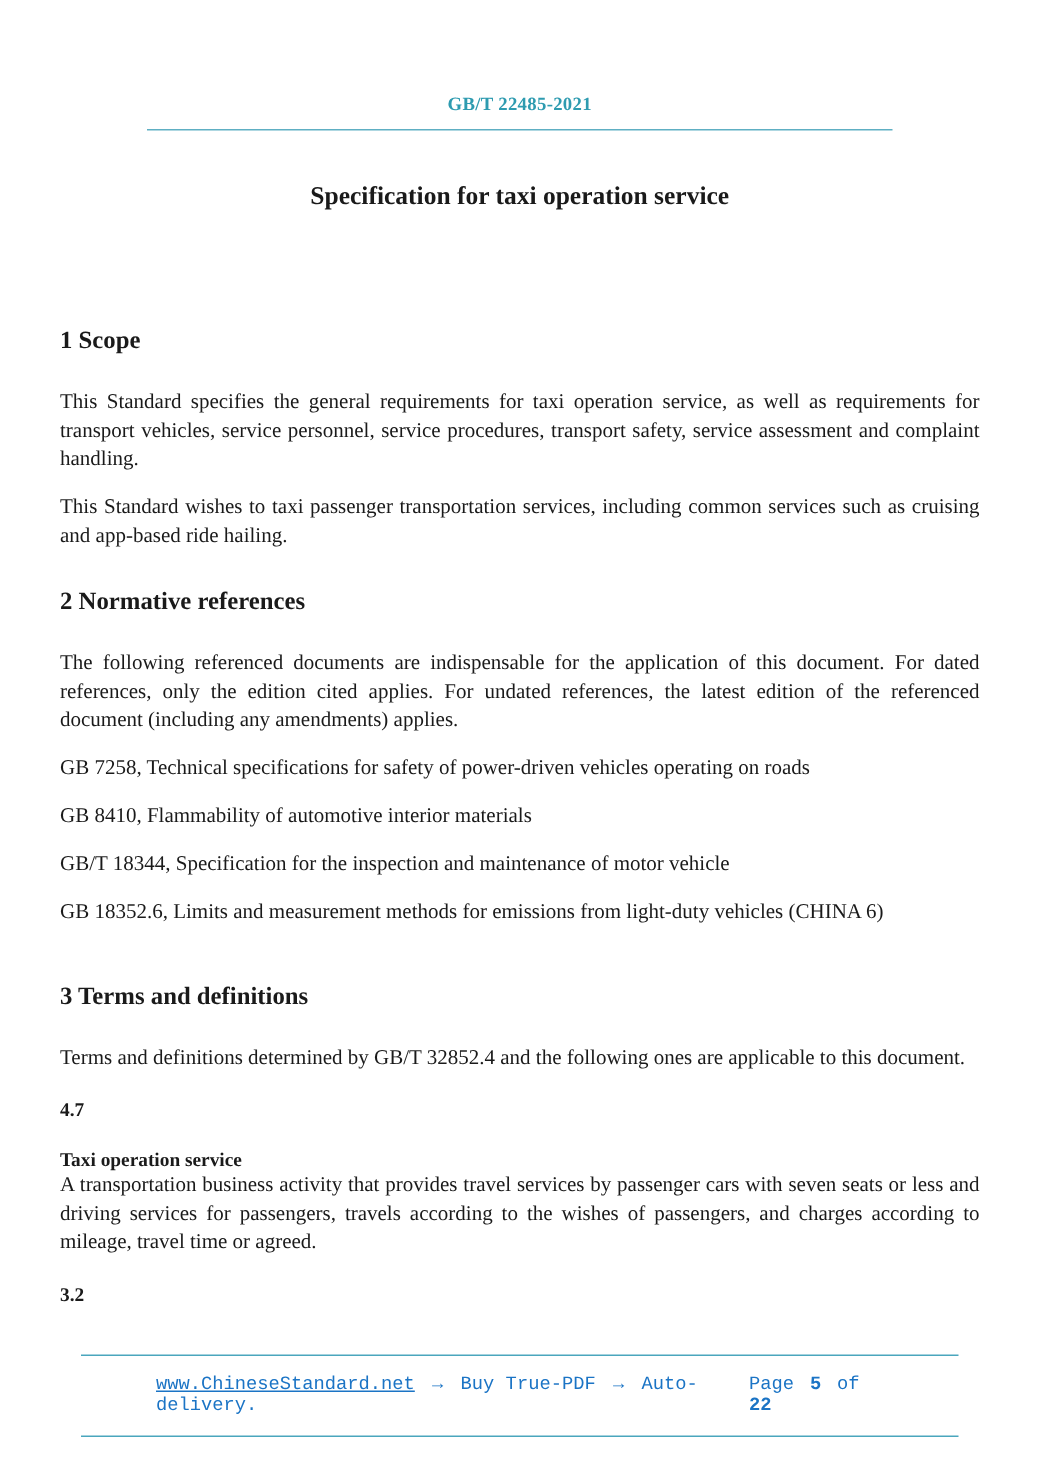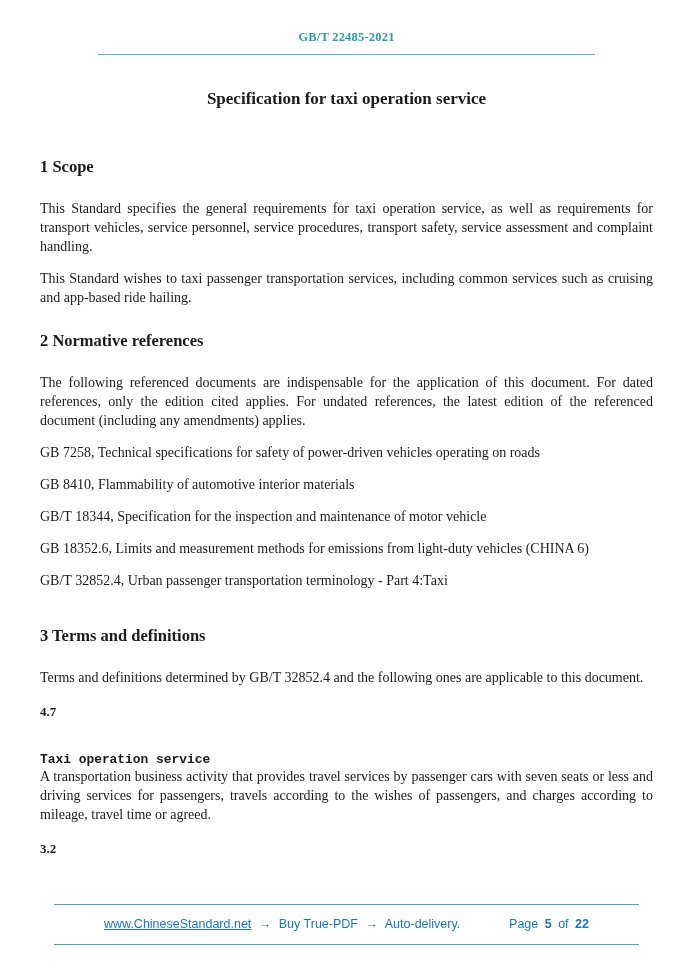--- a/index.html
+++ b/index.html
@@ -18,67 +18,68 @@
     font-family: "Liberation Serif", serif;
     color: #1a1a1a;
   }
   .doc-number {
     text-align: center;
     padding-top: 30px;
     font-size: 12.5px;
     font-weight: bold;
     color: #2e9bb0;
     letter-spacing: 0.2px;
+    margin-top: 32px;
   }
   .header-rule {
     border: 0;
     border-top: 1px solid #5eafc3;
     margin: 9px 98px 0 98px;
   }
   .content {
     padding: 0 40px;
   }
   .doc-title {
     text-align: center;
     font-size: 17px;
     font-weight: bold;
     margin: 34px 0 0 0;
   }
   .section-heading {
     font-size: 16.5px;
     font-weight: bold;
     margin: 0 0 22px 0;
   }
-  .heading-scope   { margin-top: 48px; }
+  .heading-scope   { margin-top: 76px; }
   .heading-normative { margin-top: 24px; }
   .heading-terms   { margin-top: 36px; }
   p.body {
     font-size: 14px;
     line-height: 19px;
     text-align: justify;
     margin: 0 0 13px 0;
   }
   .ref {
     margin-left: 18px;
     margin-bottom: 13px;
   }
   .term-number, .term-title {
     font-size: 12.9px;
     font-weight: bold;
     margin: 0;
   }
   .term-number { margin-top: 18px; }
-  .term-title  { margin-top: 32px; font-family: Liberation Mono, monospace; }
+  .term-title  { margin-top: 18px; }
   .term-def    { margin-top: 16px; font-family: Liberation Serif, serif; }
   .footer {
     position: absolute;
     left: 0;
     right: 0;
-    bottom: 13px;
-    font-family: Liberation Sans, sans-serif;
+    bottom: 0;
+    font-family: Liberation Mono, monospace;
     font-size: 12.5px;
     color: #1b74c5;
   }
   .footer-rule {
     border: 0;
     border-top: 1px solid #4aa6bd;
     margin: 0 54px;
   }
   .footer-rule-bottom {
     margin-bottom: 22px;
@@ -130,21 +131,20 @@
     <p class="body">The following referenced documents are indispensable for the application of this document. For dated references, only the edition cited applies. For undated references, the latest edition of the referenced document (including any amendments) applies.</p>
 
     <p class="body ref">GB 7258, Technical specifications for safety of power-driven vehicles operating on roads</p>
 
     <p class="body ref">GB 8410, Flammability of automotive interior materials</p>
 
     <p class="body ref">GB/T 18344, Specification for the inspection and maintenance of motor vehicle</p>
 
     <p class="body ref">GB 18352.6, Limits and measurement methods for emissions from light-duty vehicles (CHINA 6)</p>
 
-    <p class="body ref">GB/T 32852.4, Urban passenger transportation terminology - Part 4:Taxi</p>
 
     <div class="section-heading heading-terms">3 Terms and definitions</div>
 
     <p class="body">Terms and definitions determined by GB/T 32852.4 and the following ones are applicable to this document.</p>
 
     <div class="term-number">4.7</div>
 
     <div class="term-title">Taxi operation service</div>
 
     <p class="body term-def">A transportation business activity that provides travel services by passenger cars with seven seats or less and driving services for passengers, travels according to the wishes of passengers, and charges according to mileage, travel time or agreed.</p>

